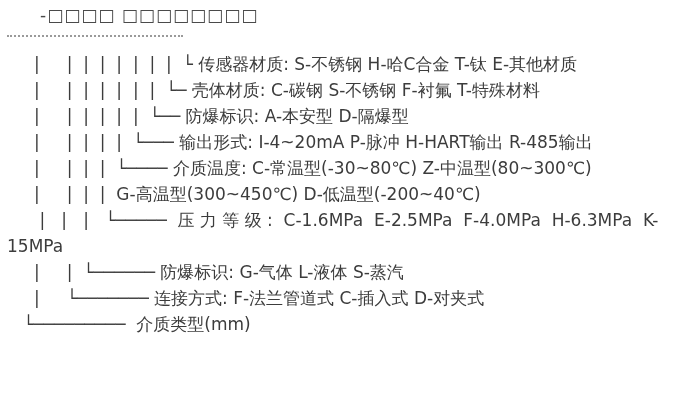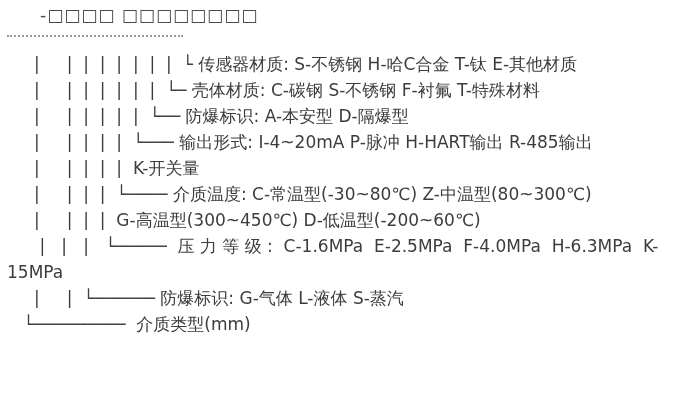--- a/index.html
+++ b/index.html
@@ -50,21 +50,21 @@
 <div class="page">
   <div class="title">-□□□□ □□□□□□□□</div>
 
   <div class="divider"></div>
 
   <div class="rows">
     <div class="row">     |     |  |  |  |  |  |  |  └ 传感器材质: S-不锈钢 H-哈C合金 T-钛 E-其他材质</div>
     <div class="row">     |     |  |  |  |  |  |  └─ 壳体材质: C-碳钢 S-不锈钢 F-衬氟 T-特殊材料</div>
     <div class="row">     |     |  |  |  |  |  └── 防爆标识: A-本安型 D-隔爆型</div>
     <div class="row">     |     |  |  |  |  └─── 输出形式: I-4~20mA P-脉冲 H-HART输出 R-485输出</div>
-    <div class="row">     |     |  |  |  |  K-开关量</div>
     <div class="row">     |     |  |  |  └──── 介质温度: C-常温型(-30~80℃) Z-中温型(80~300℃)</div>
-    <div class="row">     |     |  |  |  G-高温型(300~450℃) D-低温型(-200~60℃)</div>
+    <div class="row">     |     |  |  |  G-高温型(300~450℃) D-低温型(-200~40℃)</div>
     <div class="row">      |   |   |   └─────  压 力 等 级 :  C-1.6MPa  E-2.5MPa  F-4.0MPa  H-6.3MPa  K-</div>
     <div class="row">15MPa</div>
     <div class="row">     |     |  └────── 防爆标识: G-气体 L-液体 S-蒸汽</div>
+    <div class="row">     |     └─────── 连接方式: F-法兰管道式 C-插入式 D-对夹式</div>
     <div class="row">   └─────────  介质类型(mm)</div>
   </div>
 </div>
 
 </body></html>

